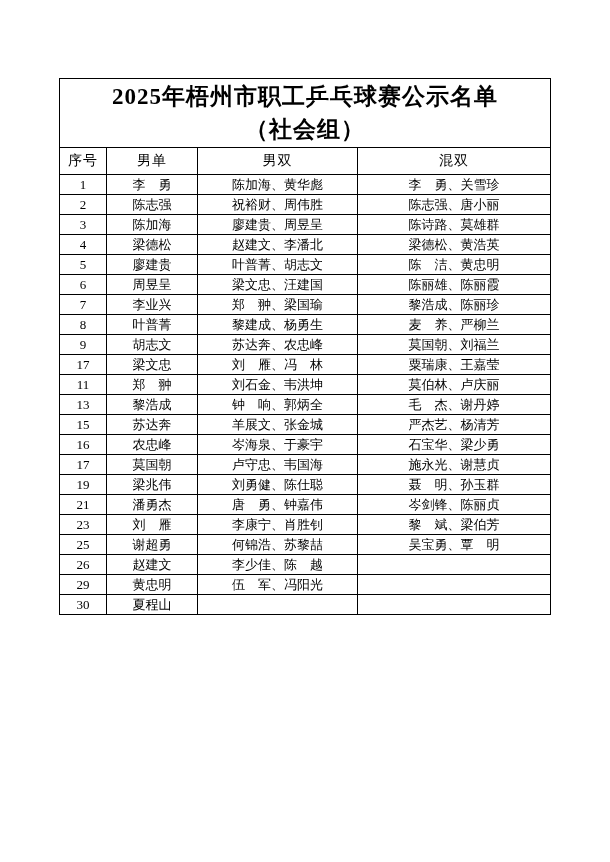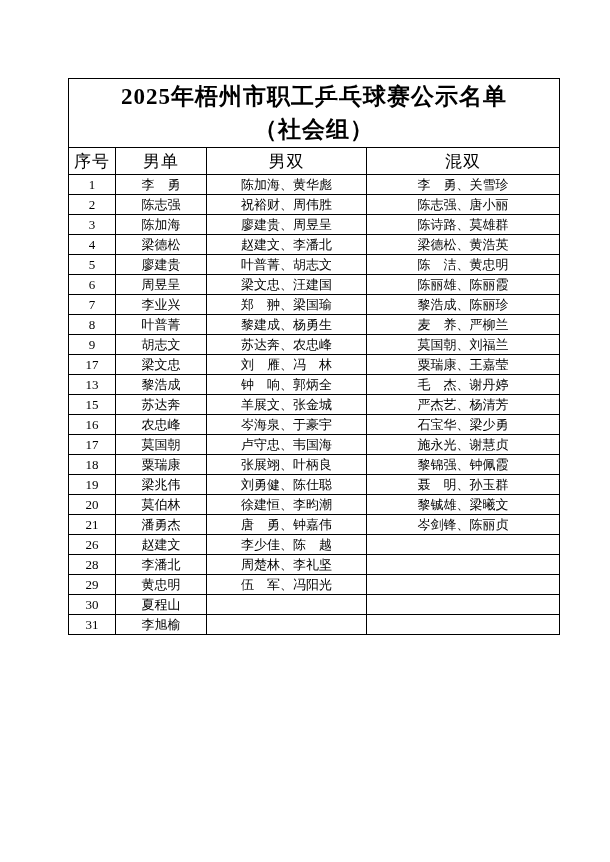--- a/index.html
+++ b/index.html
@@ -16,40 +16,39 @@
     font-family: "Liberation Serif", serif;
     color: #000000;
   }
   table.roster {
     position: absolute;
     left: 59px;
     top: 78px;
     width: 491px;
     border-collapse: collapse;
     table-layout: fixed;
-    margin-left: 9px;
   }
   table.roster td, table.roster th {
     border: 1px solid #000000;
     text-align: center;
     vertical-align: middle;
     padding: 0;
     overflow: hidden;
     white-space: nowrap;
   }
   .title-cell {
     height: 68px;
     font-size: 23px;
     font-weight: bold;
     line-height: 1.45;
     letter-spacing: 1px;
   }
   tr.header-row th {
     height: 26px;
-    font-size: 17px;
+    font-size: 14px;
     font-weight: normal;
     letter-spacing: 1px;
   }
   tr.data-row td {
     height: 19px;
     font-size: 13px;
   }
   col.c-no   { width: 47px; }
   col.c-ms   { width: 91px; }
   col.c-md   { width: 160px; }
@@ -135,20 +134,26 @@
           <td>苏达奔、农忠峰</td>
           <td>莫国朝、刘福兰</td>
         </tr>
         <tr class="data-row">
           <td>17</td>
           <td>梁文忠</td>
           <td>刘　雁、冯　林</td>
           <td>粟瑞康、王嘉莹</td>
         </tr>
         <tr class="data-row">
+          <td>11</td>
+          <td>郑　翀</td>
+          <td>刘石金、韦洪坤</td>
+          <td>莫伯林、卢庆丽</td>
+        </tr>
+        <tr class="data-row">
           <td>13</td>
           <td>黎浩成</td>
           <td>钟　响、郭炳全</td>
           <td>毛　杰、谢丹婷</td>
         </tr>
         <tr class="data-row">
           <td>15</td>
           <td>苏达奔</td>
           <td>羊展文、张金城</td>
           <td>严杰艺、杨清芳</td>
@@ -159,68 +164,56 @@
           <td>岑海泉、于豪宇</td>
           <td>石宝华、梁少勇</td>
         </tr>
         <tr class="data-row">
           <td>17</td>
           <td>莫国朝</td>
           <td>卢守忠、韦国海</td>
           <td>施永光、谢慧贞</td>
         </tr>
         <tr class="data-row">
-          <td>18</td>
-          <td>粟瑞康</td>
-          <td>张展翊、叶柄良</td>
-          <td>黎锦强、钟佩霞</td>
-        </tr>
-        <tr class="data-row">
           <td>19</td>
           <td>梁兆伟</td>
           <td>刘勇健、陈仕聪</td>
           <td>聂　明、孙玉群</td>
         </tr>
         <tr class="data-row">
-          <td>20</td>
-          <td>莫伯林</td>
-          <td>徐建恒、李昀潮</td>
-          <td>黎铖雄、梁曦文</td>
-        </tr>
-        <tr class="data-row">
           <td>21</td>
           <td>潘勇杰</td>
           <td>唐　勇、钟嘉伟</td>
           <td>岑剑锋、陈丽贞</td>
         </tr>
         <tr class="data-row">
+          <td>23</td>
+          <td>刘　雁</td>
+          <td>李康宁、肖胜钊</td>
+          <td>黎　斌、梁伯芳</td>
+        </tr>
+        <tr class="data-row">
+          <td>25</td>
+          <td>谢超勇</td>
+          <td>何锦浩、苏黎喆</td>
+          <td>吴宝勇、覃　明</td>
+        </tr>
+        <tr class="data-row">
           <td>26</td>
           <td>赵建文</td>
           <td>李少佳、陈　越</td>
           <td></td>
         </tr>
         <tr class="data-row">
-          <td>28</td>
-          <td>李潘北</td>
-          <td>周楚林、李礼坚</td>
-          <td></td>
-        </tr>
-        <tr class="data-row">
           <td>29</td>
           <td>黄忠明</td>
           <td>伍　军、冯阳光</td>
           <td></td>
         </tr>
         <tr class="data-row">
           <td>30</td>
           <td>夏程山</td>
-          <td></td>
-          <td></td>
-        </tr>
-        <tr class="data-row">
-          <td>31</td>
-          <td>李旭榆</td>
           <td></td>
           <td></td>
         </tr>
       </tbody>
   </table>
 </div>
 
 </body></html>

